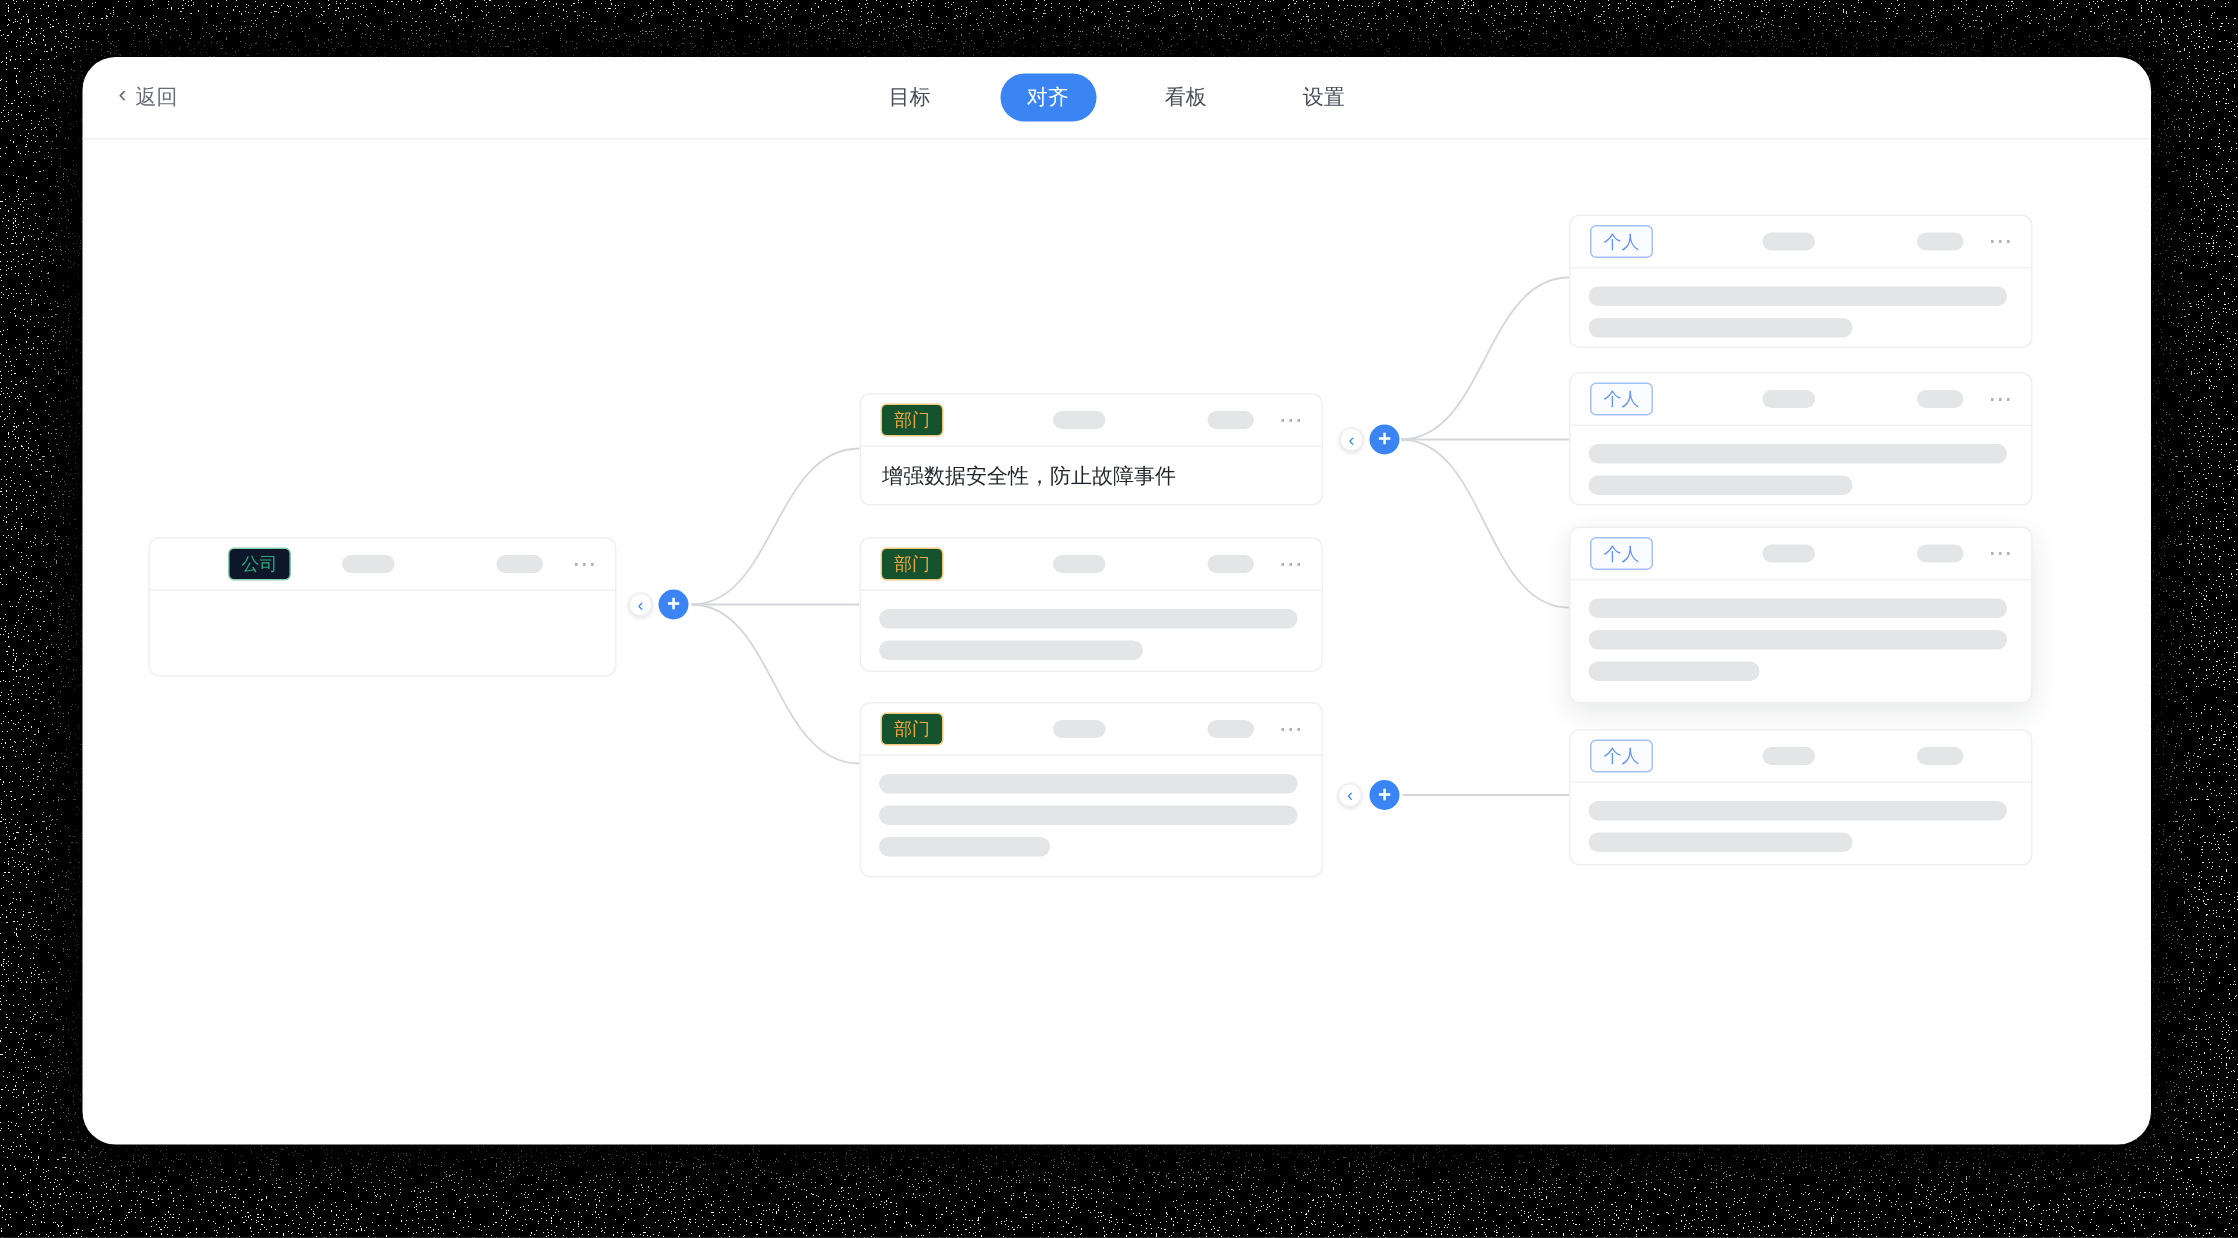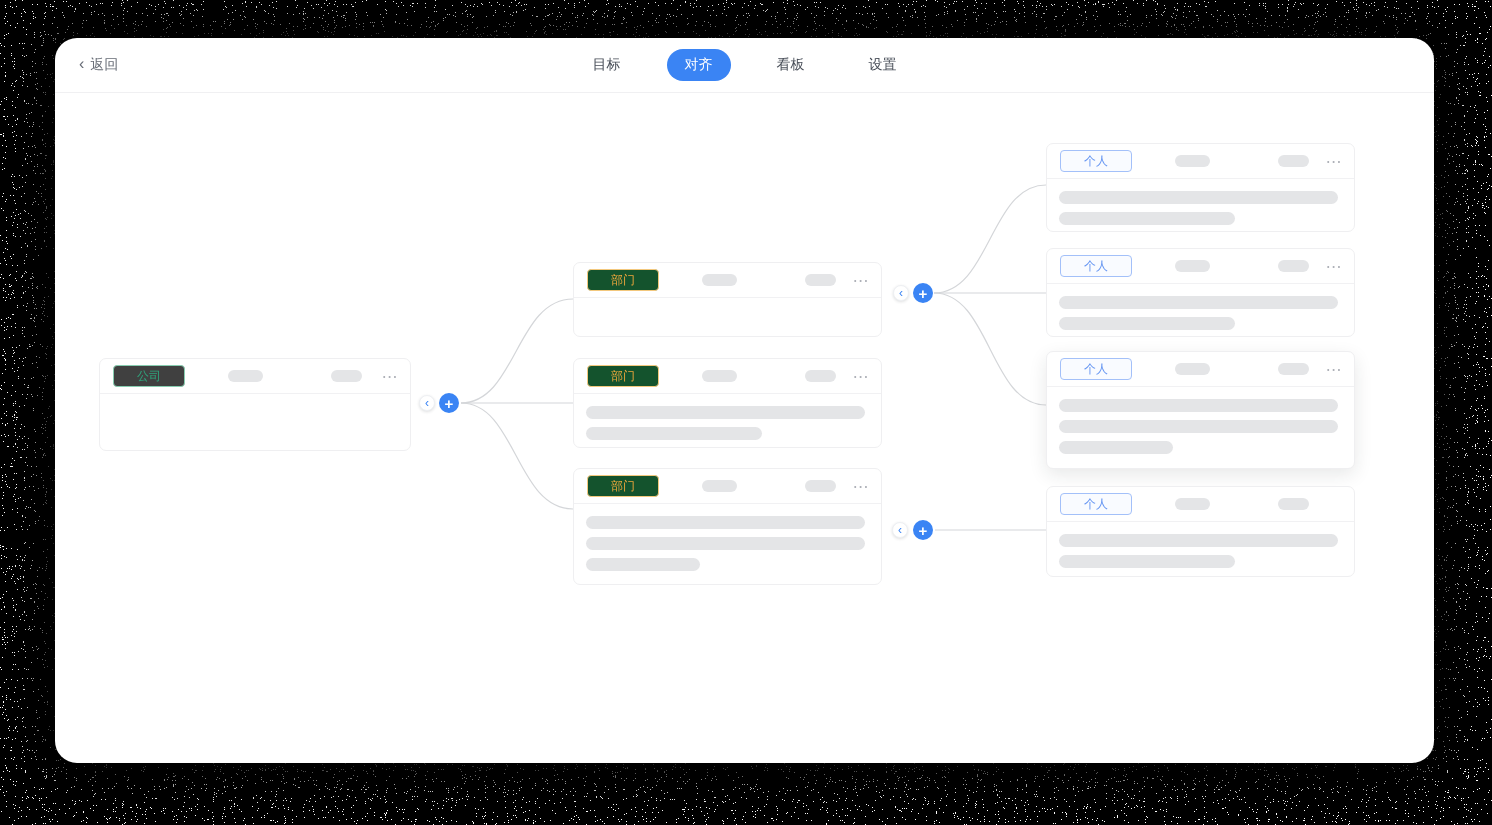--- a/index.html
+++ b/index.html
@@ -26,22 +26,22 @@
   
   .connector-svg{position:absolute;left:0;top:0;z-index:3;pointer-events:none;}
   .connector-svg path{fill:none;stroke:var(--connector,#D4D6D9);stroke-width:1.2px;}
 
   
   .okr-card{position:absolute;background:#fff;border:1px solid #efeff1;border-radius:7px;
             box-sizing:border-box;z-index:4;}
   .okr-card.elevated{box-shadow:0 6px 18px rgba(31,35,41,.10);}
   .card-header{position:relative;height:34px;border-bottom:1px solid #f1f1f3;}
   .tag{position:absolute;left:13px;top:50%;transform:translateY(-50%);
-       font-size:12px;line-height:1;padding:4px 23px;border-radius:4px;border:1px solid;}
-  .tag-company{color:var(--company-tag-text,#2EA57C);border-color:var(--company-tag-border,#87CDB0);background:#404040;}
+       font-size:12px;line-height:1;padding:4px 8px;border-radius:4px;border:1px solid;}
+  .tag-company{color:var(--company-tag-text,#2EA57C);border-color:var(--company-tag-border,#87CDB0);background:#0f172a;margin-left:39px;}
   .tag-department{color:var(--department-tag-text,#EFA73C);border-color:var(--department-tag-border,#F3C87D);background:#14532d;}
   .tag-person{color:var(--person-tag-text,#6696F2);border-color:var(--person-tag-border,#A3C0F9);background:#f9fbff;}
   .ph-pill{position:absolute;top:50%;transform:translateY(-50%);height:12px;border-radius:6px;
            background:var(--skeleton,#E4E5E7);}
   .pill-a{left:128px;width:35px;}
   .pill-b{left:231px;width:31px;}
   .more-btn{position:absolute;right:8px;top:0;width:24px;height:34px;display:flex;
             align-items:center;justify-content:center;color:#aeb1b8;font-size:16px;
             cursor:pointer;letter-spacing:1px;}
   .card-body{padding:0 16px 0 12px;}
@@ -115,20 +115,23 @@
     </div>
   </div>
 
   <div class="okr-card" style="left:573px;top:262px;width:309px;height:75px;">
     <div class="card-header">
       <span class="tag tag-department">部门</span>
       <span class="ph-pill pill-a"></span>
       <span class="ph-pill pill-b"></span>
       <span class="more-btn">⋯</span>
     </div>
+    <div class="card-body">
+      <div class="card-title">增强数据安全性，防止故障事件</div>
+    </div>
   </div>
 
   <div class="okr-card" style="left:573px;top:358px;width:309px;height:90px;">
     <div class="card-header">
       <span class="tag tag-department">部门</span>
       <span class="ph-pill pill-a"></span>
       <span class="ph-pill pill-b"></span>
       <span class="more-btn">⋯</span>
     </div>
     <div class="card-body">

